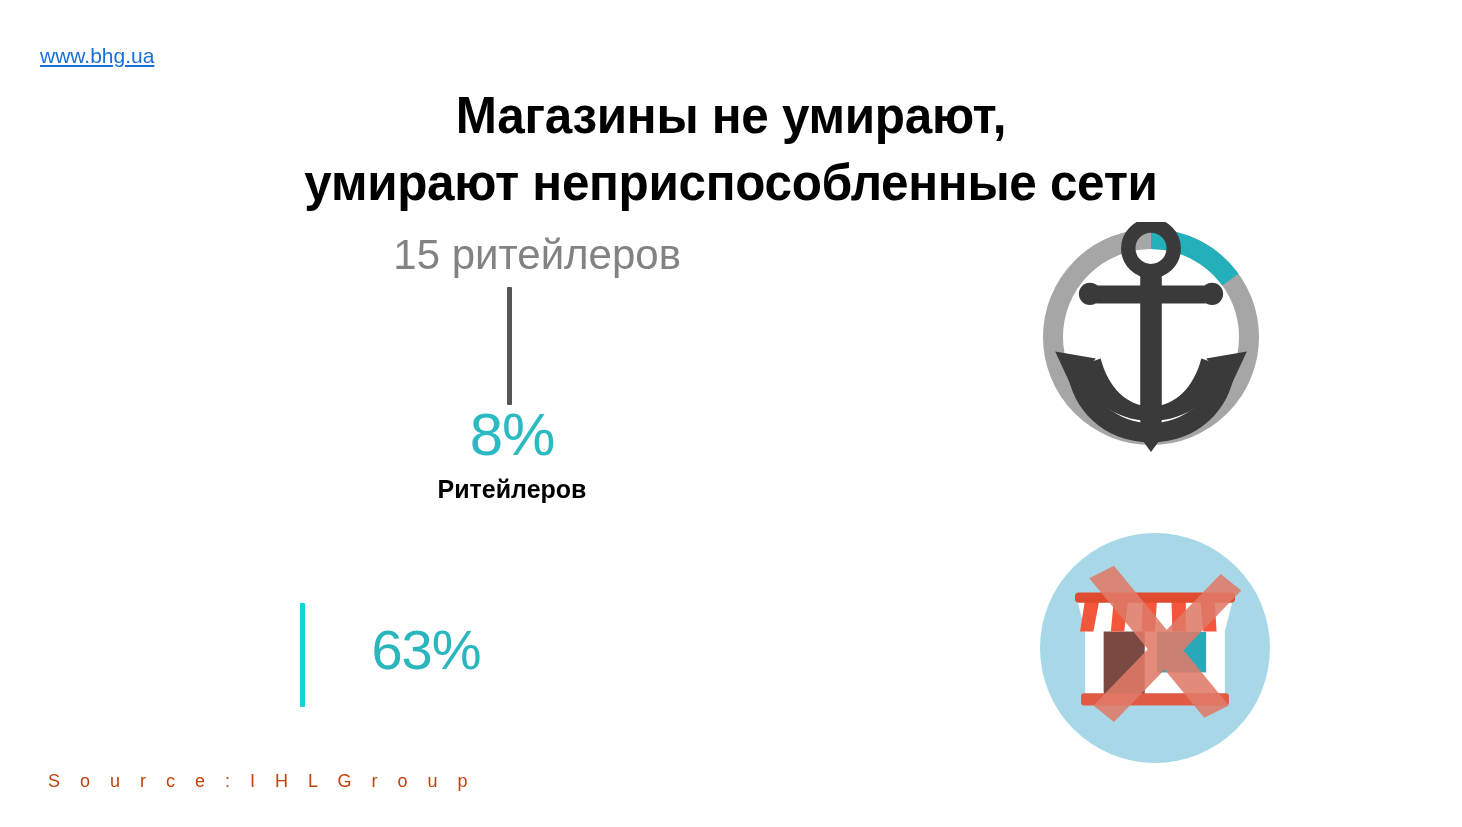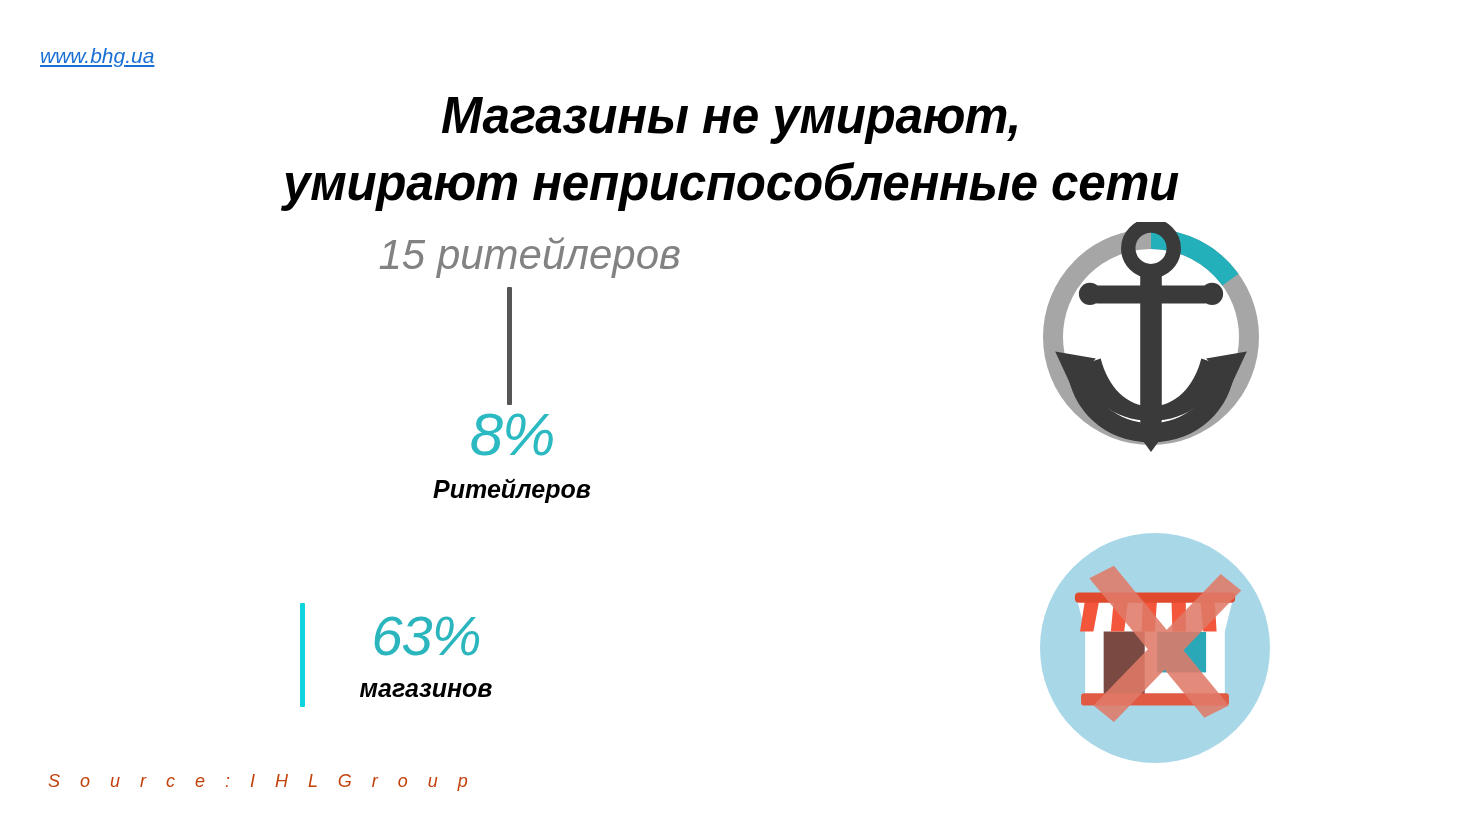--- a/index.html
+++ b/index.html
@@ -11,21 +11,20 @@
   body {
     font-family: "Liberation Sans", sans-serif;
     -webkit-font-smoothing: antialiased;
   }
   .slide {
     position: relative;
     width: 1462px;
     height: 827px;
     background: #ffffff;
     overflow: hidden;
-    font-style: italic;
   }
 
   
   .site-link {
     position: absolute;
     left: 40px;
     top: 44px;
     font-size: 21px;
     color: #1a6fd4;
     text-decoration: underline;
@@ -190,21 +189,20 @@
         </g>
       </svg>
     </div>
   </div>
 
   <div class="stat-row row-2">
     <div class="divider divider-2"></div>
     <div class="stat-mid">
       <div class="pct pct-2">63%</div>
       <div class="pct-label">
-        <span>магазинов</span>
       </div>
     </div>
   </div>
 
   <div class="donut-wrap donut-2">
     <svg viewBox="0 0 230 230">
       <circle cx="115" cy="115" r="98" fill="none" stroke="#bcbcbc" stroke-width="20"></circle>
 
       <circle cx="115" cy="115" r="98" fill="none" stroke="#0d8e96" stroke-width="20" stroke-dasharray="387.9 227.9" transform="rotate(-90 115 115)"></circle>
     </svg>

